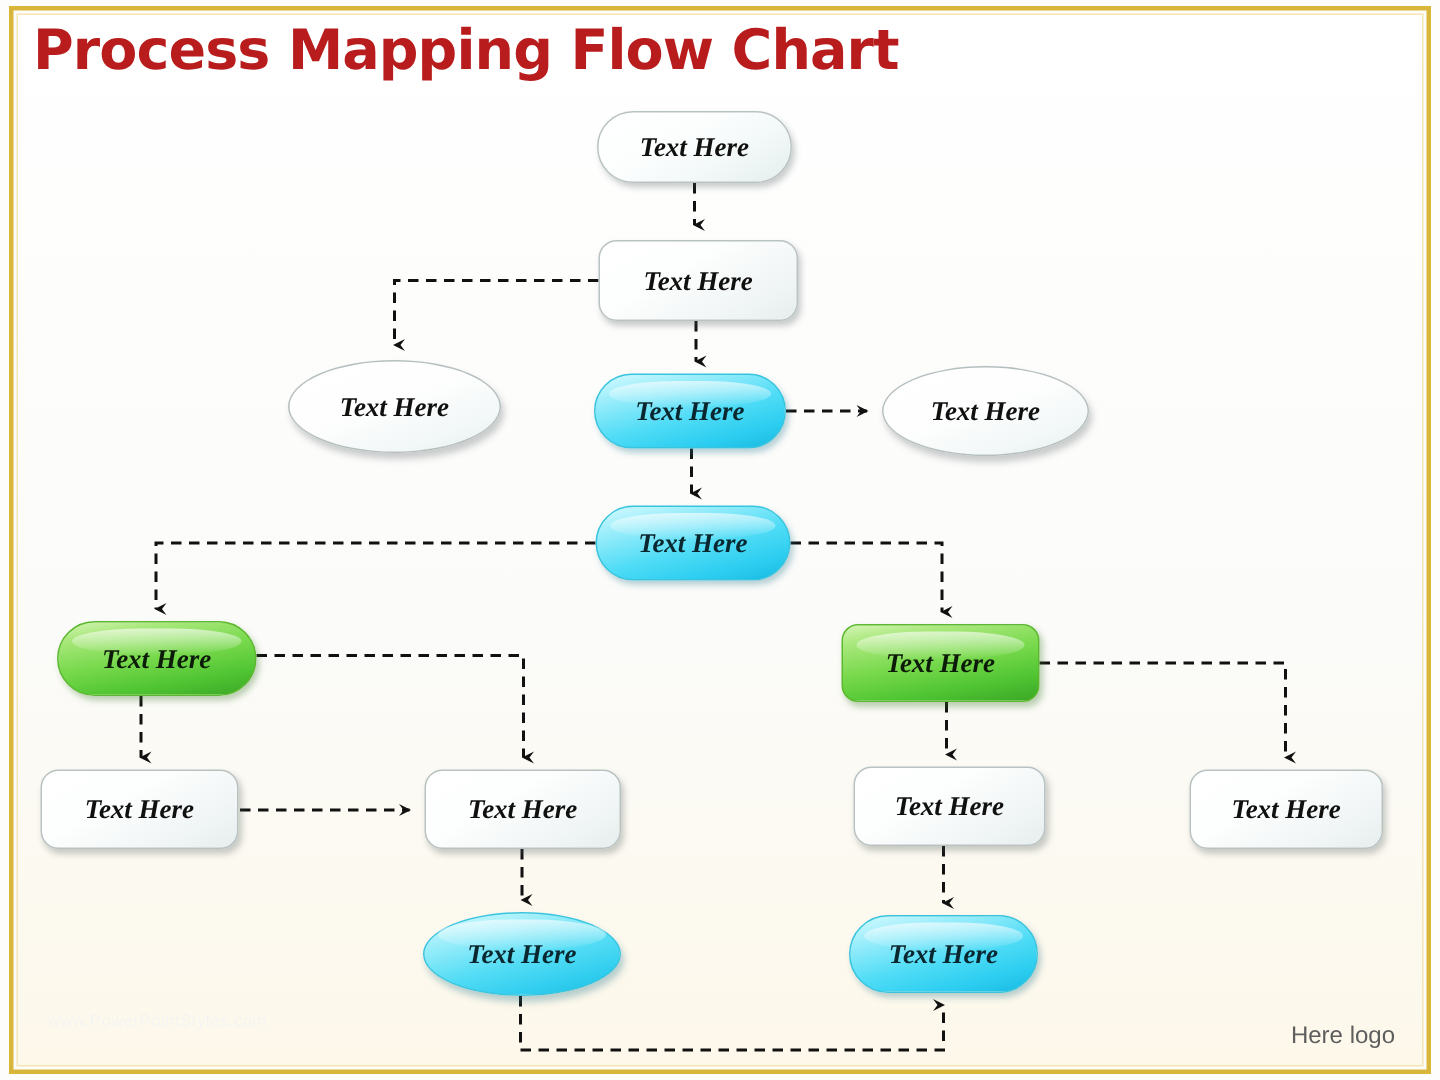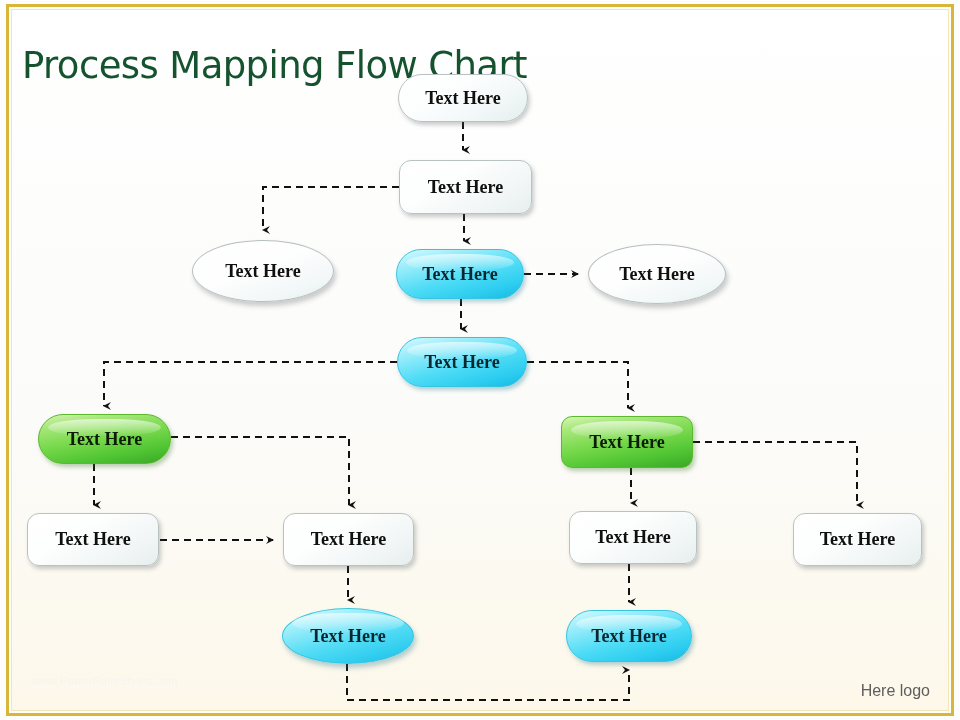--- a/index.html
+++ b/index.html
@@ -32,43 +32,43 @@
     border: 1px solid #f3e6b4;
     box-sizing: border-box;
     background: linear-gradient(180deg,#ffffff 0%,#fbfbf9 60%,#fdf8ea 100%);
   }
 
   
   #title {
     position: absolute;
     left: 22px; top: 12px;
     font-family: "DejaVu Sans", sans-serif;
-    font-weight: normal;
+    font-weight: bold;
     font-size: 37px;
     letter-spacing: -0.6px;
-    color: #14532d;
+    color: #b91c1c;
     white-space: nowrap;
-    margin-top: 32px;
   }
 
   
   #connectors {
     position: absolute;
     left: 0; top: 0;
     width: 960px; height: 720px;
   }
 
   
   .node {
     position: absolute;
     box-sizing: border-box;
     display: flex;
     align-items: center;
     justify-content: center;
     font-family: "Liberation Serif", "DejaVu Serif", serif;
+    font-style: italic;
     font-weight: bold;
     font-size: 18px;
     color: #10100f;
     text-align: center;
     white-space: nowrap;
   }
 
   
   .shape-rect-white {
     background: linear-gradient(150deg,#ffffff 0%,#fdfefe 38%,#f2f6f6 72%,#e7eeee 100%);

